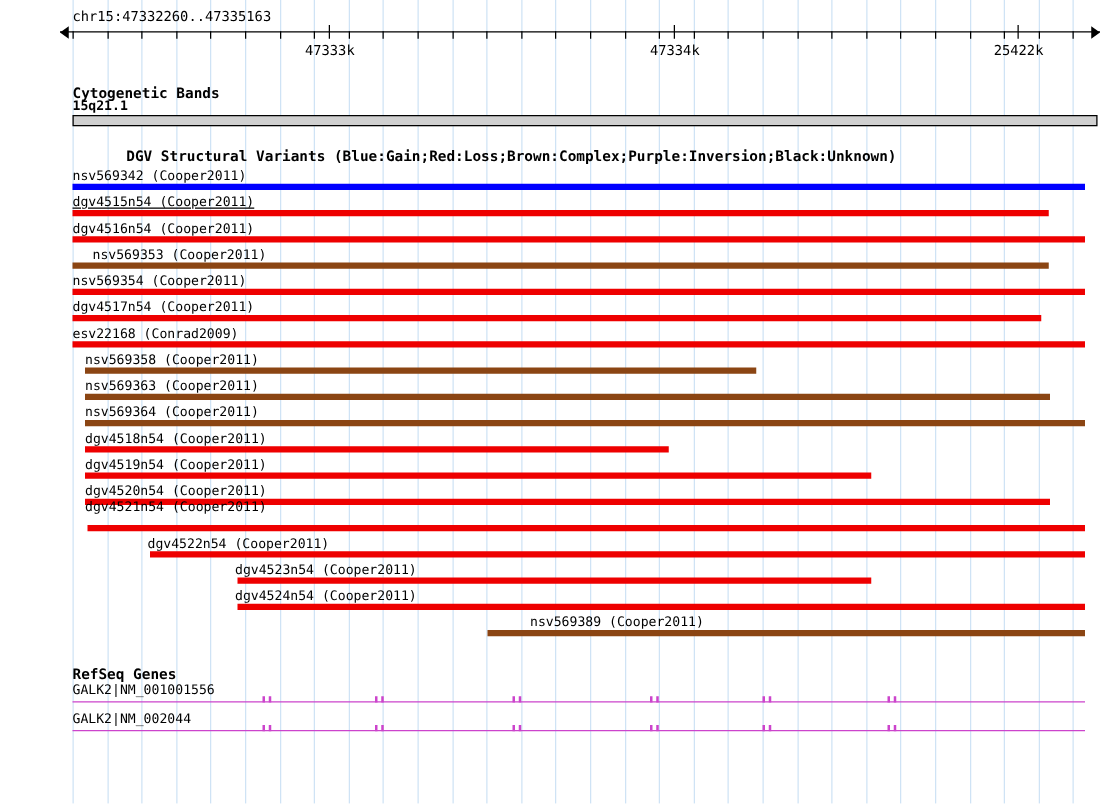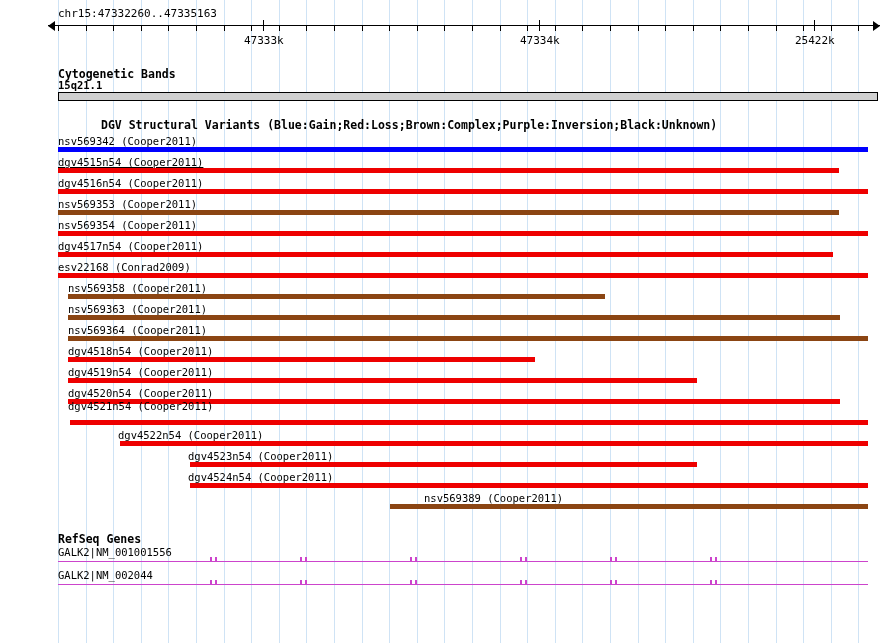--- a/index.html
+++ b/index.html
@@ -194,21 +194,21 @@
   <div class="band-track" style="top:92px; width:820px;"></div>
 
   <div class="section-title" style="left:58px; top:118px;margin-left:43px;">DGV Structural Variants (Blue:Gain;Red:Loss;Brown:Complex;Purple:Inversion;Black:Unknown)</div>
   <div id="variants">
       <div class="item-label" style="left: 58px; top: 135px;">nsv569342 (Cooper2011)</div>
       <div class="variant-bar" style="left: 58px; top: 147px; width: 810px; background: rgb(0, 0, 255);"></div>
       <div class="item-label" style="left: 58px; top: 156px; text-decoration: underline;">dgv4515n54 (Cooper2011)</div>
       <div class="variant-bar" style="left: 58px; top: 168px; width: 781px; background: rgb(238, 0, 0);"></div>
       <div class="item-label" style="left: 58px; top: 177px;">dgv4516n54 (Cooper2011)</div>
       <div class="variant-bar" style="left: 58px; top: 189px; width: 810px; background: rgb(238, 0, 0);"></div>
-      <div class="item-label" style="left: 58px; top: 198px;">nsv569353 (Cooper2011)</div>
+      <div class="item-label" style="left: 74px; top: 198px;">nsv569353 (Cooper2011)</div>
       <div class="variant-bar" style="left: 58px; top: 210px; width: 781px; background: rgb(139, 69, 19);"></div>
       <div class="item-label" style="left: 58px; top: 219px;">nsv569354 (Cooper2011)</div>
       <div class="variant-bar" style="left: 58px; top: 231px; width: 810px; background: rgb(238, 0, 0);"></div>
       <div class="item-label" style="left: 58px; top: 240px;">dgv4517n54 (Cooper2011)</div>
       <div class="variant-bar" style="left: 58px; top: 252px; width: 775px; background: rgb(238, 0, 0);"></div>
       <div class="item-label" style="left: 58px; top: 261px;">esv22168 (Conrad2009)</div>
       <div class="variant-bar" style="left: 58px; top: 273px; width: 810px; background: rgb(238, 0, 0);"></div>
       <div class="item-label" style="left: 68px; top: 282px;">nsv569358 (Cooper2011)</div>
       <div class="variant-bar" style="left: 68px; top: 294px; width: 537px; background: rgb(139, 69, 19);"></div>
       <div class="item-label" style="left: 68px; top: 303px;">nsv569363 (Cooper2011)</div>

